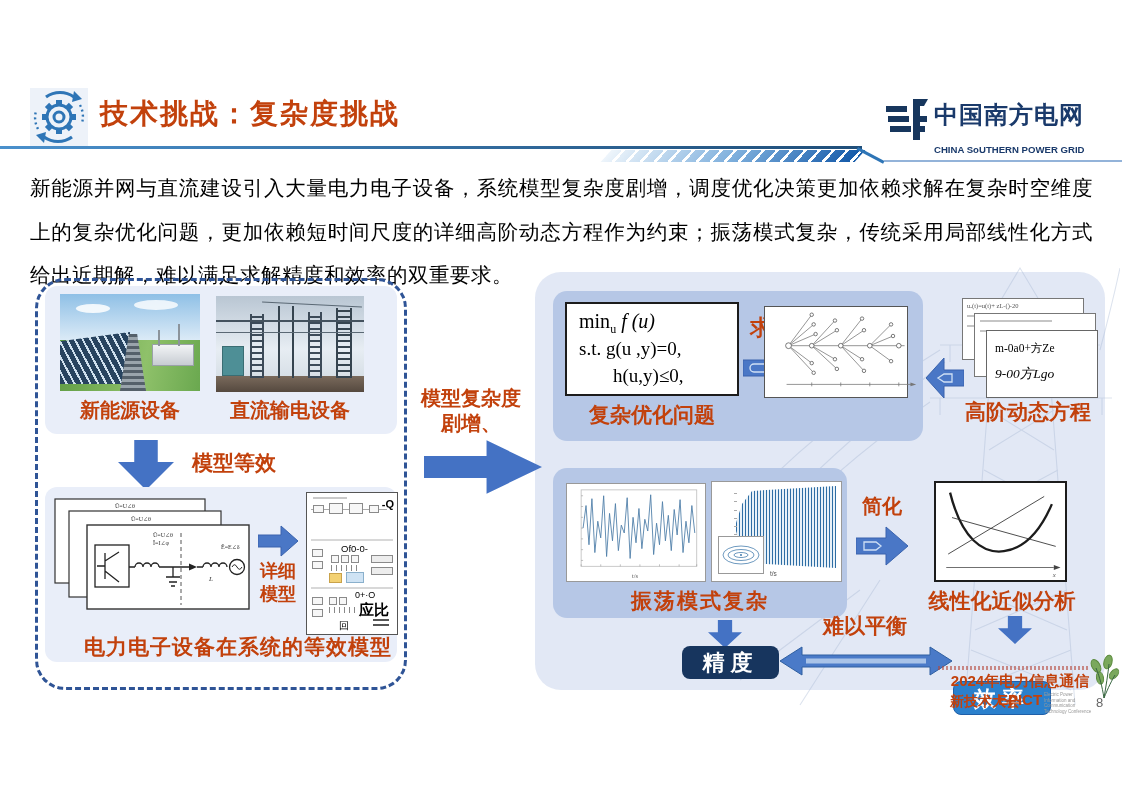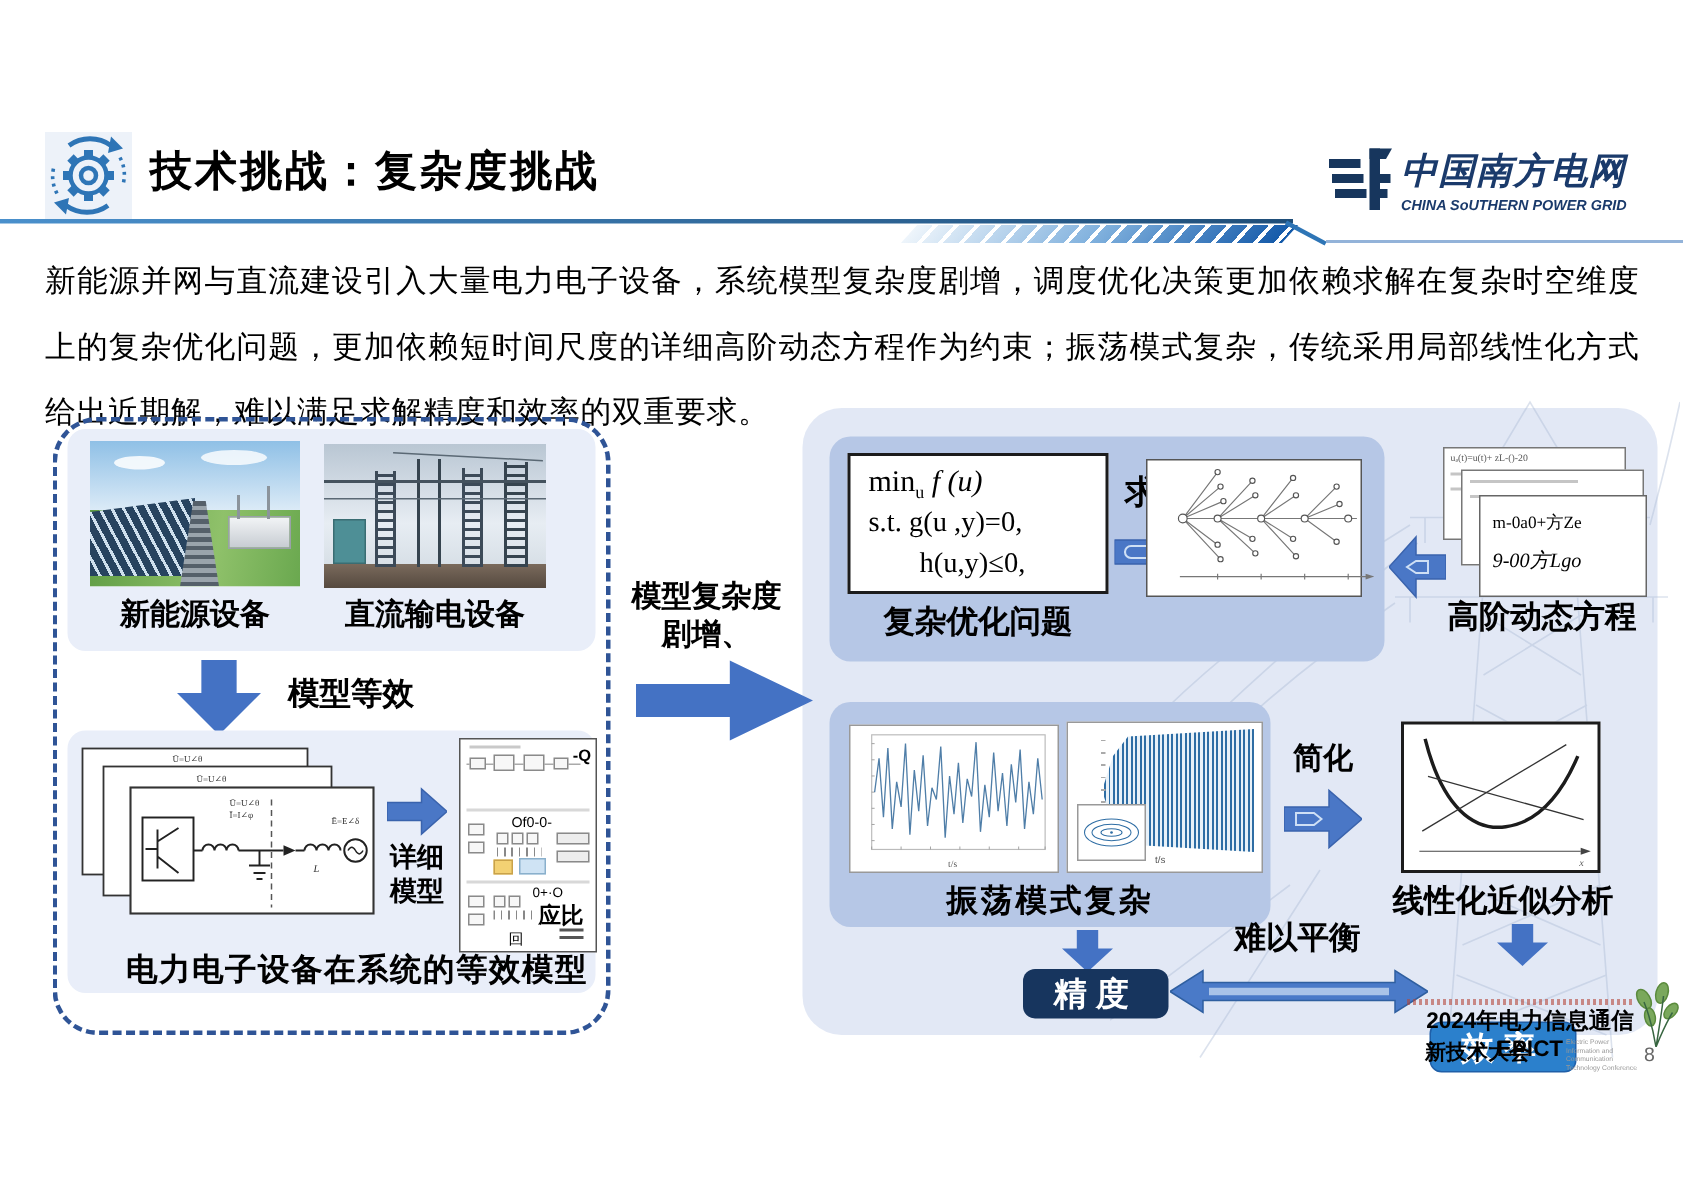--- a/index.html
+++ b/index.html
@@ -1,18 +1,18 @@
 <!DOCTYPE html>
 <html><head>
 <meta charset="utf-8">
 <style>
   html,body{margin:0;padding:0;background:#fff;font-family:"Liberation Sans","DejaVu Sans",sans-serif;}
   .slide{position:relative;width:1122px;height:794px;background:#fff;overflow:hidden;}
   .abs{position:absolute;}
-  .lbl{font-weight:bold;color:#000000;text-align:center;line-height:1.25;}
+  .lbl{font-weight:bold;color:#c2410c;text-align:center;line-height:1.25;}
   .serif{font-family:"Liberation Serif","DejaVu Serif",serif;}
   .card{background:#fff;border:2px solid #1c1c1c;box-sizing:border-box;}
   .thincard{background:#fff;border:1.5px solid #555;box-sizing:border-box;padding-left:13px;}
   .arrow-down{background:#4472c4;clip-path:polygon(29% 0,71% 0,71% 44%,100% 44%,50% 100%,0 44%,29% 44%);}
   .arrow-right-big{background:#4472c4;clip-path:polygon(0 31%,53% 31%,53% 4%,100% 50%,53% 96%,53% 69%,0 69%);}
   .pill{border-radius:8px;color:#fff;font-weight:bold;text-align:center;letter-spacing:6px;}
   .tinybar{position:absolute;background:#c9c9c9;height:2px;}
   .blockrect{position:absolute;background:#f7f7f7;border:1px solid #8a8a8a;box-sizing:border-box;}
   svg text{font-family:"Liberation Serif","DejaVu Serif",serif;}
 </style>
@@ -60,23 +60,23 @@
         <rect x="2" y="9" width="21" height="6"></rect>
         <rect x="4" y="19" width="21" height="6"></rect>
         <rect x="6" y="29" width="21" height="6"></rect>
         <rect x="29" y="2" width="7" height="41"></rect>
         <polygon points="29,2 44,2 40,9 29,9"></polygon>
         <rect x="34" y="19" width="9" height="6"></rect>
         <rect x="32" y="29" width="9" height="6"></rect>
       </g>
     </svg>
   </div>
-  <div class="abs" style="left:934px;top:100px;width:178px;font-style:italic;">
+  <div class="abs" style="left:934px;top:100px;width:178px;">
     <div class="lbl" style="font-size:24px;color:#1a3a6b;letter-spacing:1px;text-align:left;">中国南方电网</div>
-    <div style="font-size:9.6px;font-weight:bold;color:#1a3a6b;margin-top:2px;">CHINA SoUTHERN POWER GRID</div>
+    <div style="font-size:9.6px;font-weight:bold;color:#1a3a6b;margin-top:14px;">CHINA SoUTHERN POWER GRID</div>
   </div>
 
   <div class="abs" style="left:30px;top:166px;width:1063px;font-size:20.5px;line-height:43.5px;color:#000;text-align:justify;letter-spacing:0.5px;">新能源并网与直流建设引入大量电力电子设备，系统模型复杂度剧增，调度优化决策更加依赖求解在复杂时空维度上的复杂优化问题，更加依赖短时间尺度的详细高阶动态方程作为约束；振荡模式复杂，传统采用局部线性化方式给出近期解，难以满足求解精度和效率的双重要求。</div>
 
   <div class="abs" style="left:535px;top:272px;width:570px;height:418px;background:#dde4f3;border-radius:26px;opacity:.85;z-index:1;"></div>
 
   <div class="abs" style="left:740px;top:250px;width:380px;height:460px;opacity:.40;z-index:2;pointer-events:none;">
     <svg width="380" height="460" viewBox="0 0 380 460">
       <g fill="none" stroke="#a9b9d4" stroke-width="1.1">
         <path d="M225,455 L255,60 M335,455 L305,60"></path>

